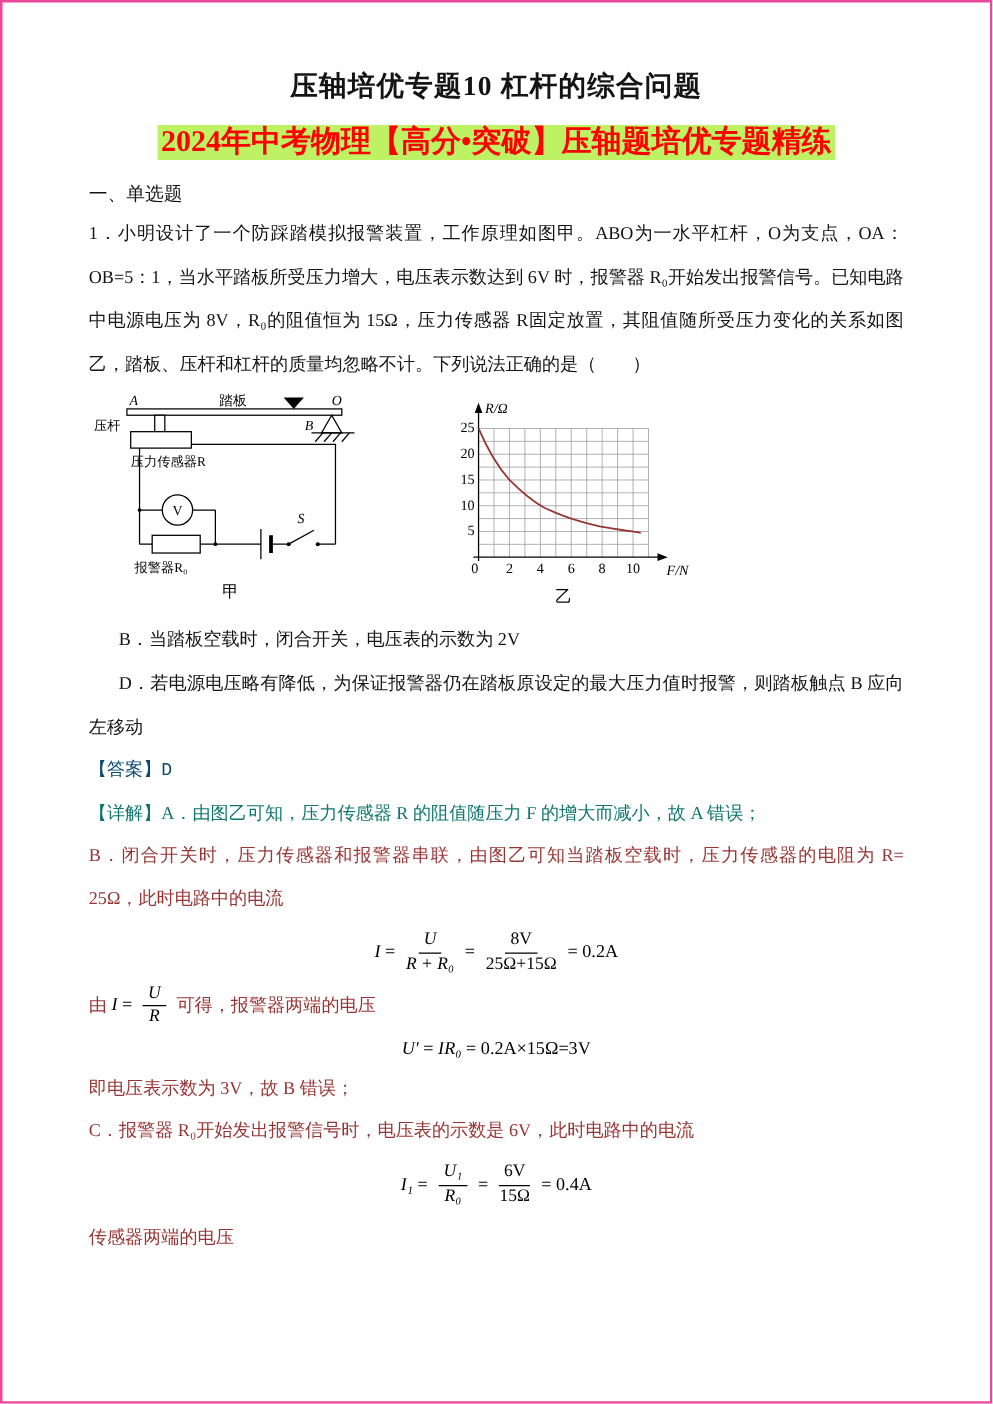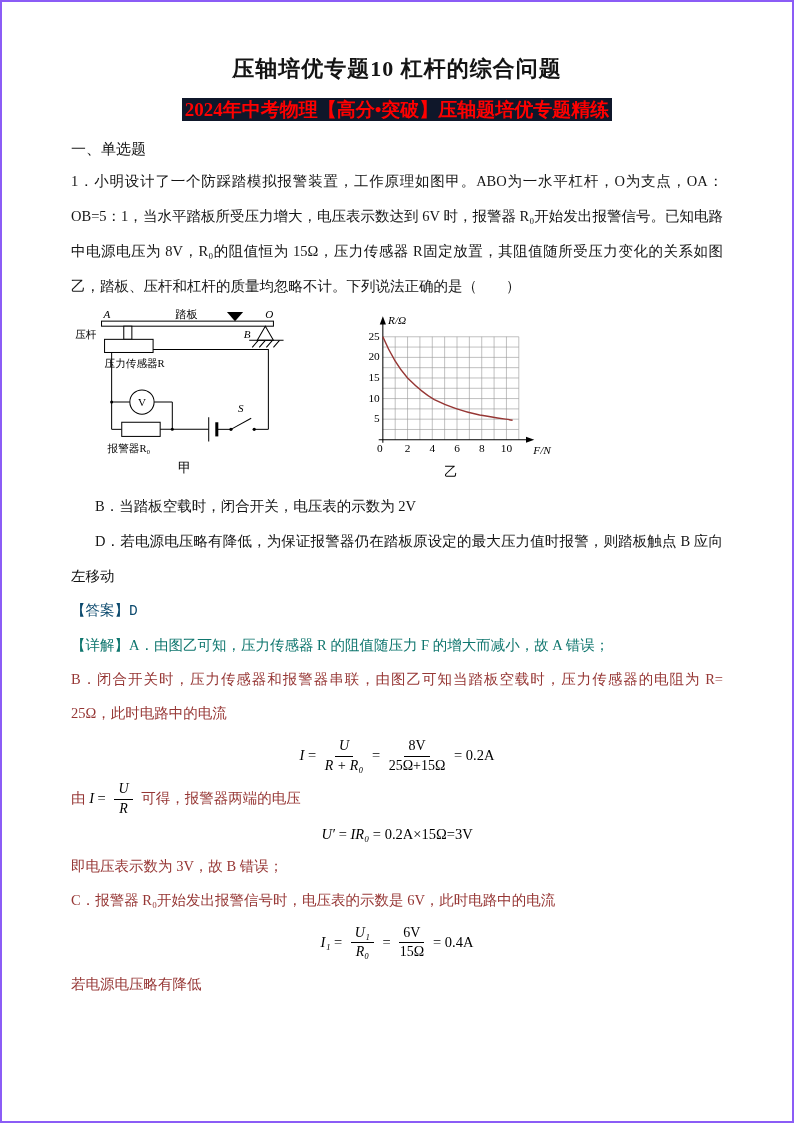--- a/index.html
+++ b/index.html
@@ -1,27 +1,27 @@
 <!DOCTYPE html>
 <html><head>
 <meta charset="utf-8">
 <style>
   * { margin:0; padding:0; box-sizing:border-box; }
   html,body { background:#ffffff; }
   body { width:794px; font-family:"Liberation Serif","DejaVu Serif",serif; }
   .page {
     width:794px; height:1123px; background:#fff;
-    border:2px solid #8b5cf6;
+    border:2px solid #ec4899;
     padding:28px 69px 16px 69px;
     font-size:14.5px; color:#141414;
     overflow:hidden;
   }
   .doc-title { text-align:center; font-size:22px; font-weight:bold; margin-top:24px; letter-spacing:1px; }
   .doc-subtitle-row { text-align:center; margin-top:13px; }
-  .doc-subtitle { background:#0f172a; color:#ff0000; font-weight:bold; font-size:19px; padding:1px 3px; }
+  .doc-subtitle { background:#bef264; color:#ff0000; font-weight:bold; font-size:24px; padding:1px 3px; }
   .section-heading { font-weight:normal; font-size:15px; margin-top:17px; }
   .stem { text-align:justify; line-height:35px; margin-top:5px; }
   .figure-row { display:flex; align-items:flex-start; margin:5px 0 0 2px; }
   .fig-a { width:233px; height:180px; }
   .fig-b { width:206px; height:170px; margin-left:48px; margin-top:2px; }
   .option { line-height:35px; text-indent:24px; text-align:justify; }
   .answer { line-height:34px; color:#0c4a6e;font-family:Liberation Mono, monospace; }
   .detail { line-height:34px; color:#0f766e; text-align:justify; }
   .explain { line-height:34px; color:#963634; text-align:justify; }
   .formula { text-align:center; margin:8px 0 6px 0; color:#000; font-size:14.5px; }
@@ -181,15 +181,15 @@
     </span>
     <span>=</span>
     <span class="frac">
       <span class="num">6V</span>
       <span class="den">15Ω</span>
     </span>
     <span>=</span>
     <span>0.4A</span>
   </div>
 
-  <p class="explain">若电源电压略有降低</p>
+  <p class="explain">传感器两端的电压</p>
 
 </div>
 
 </body></html>

